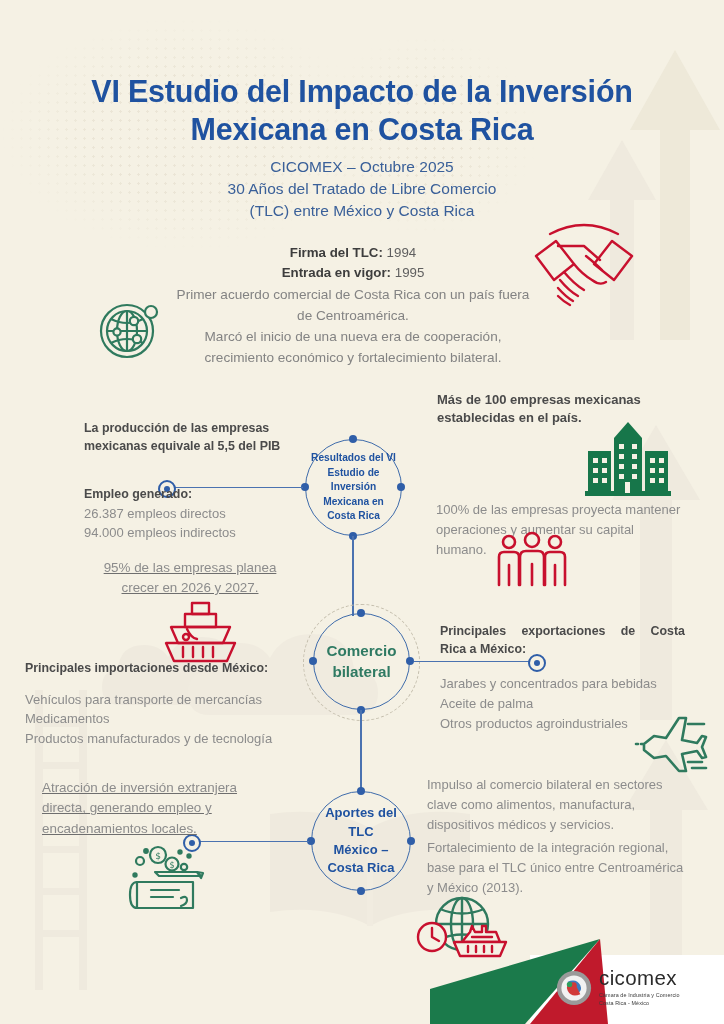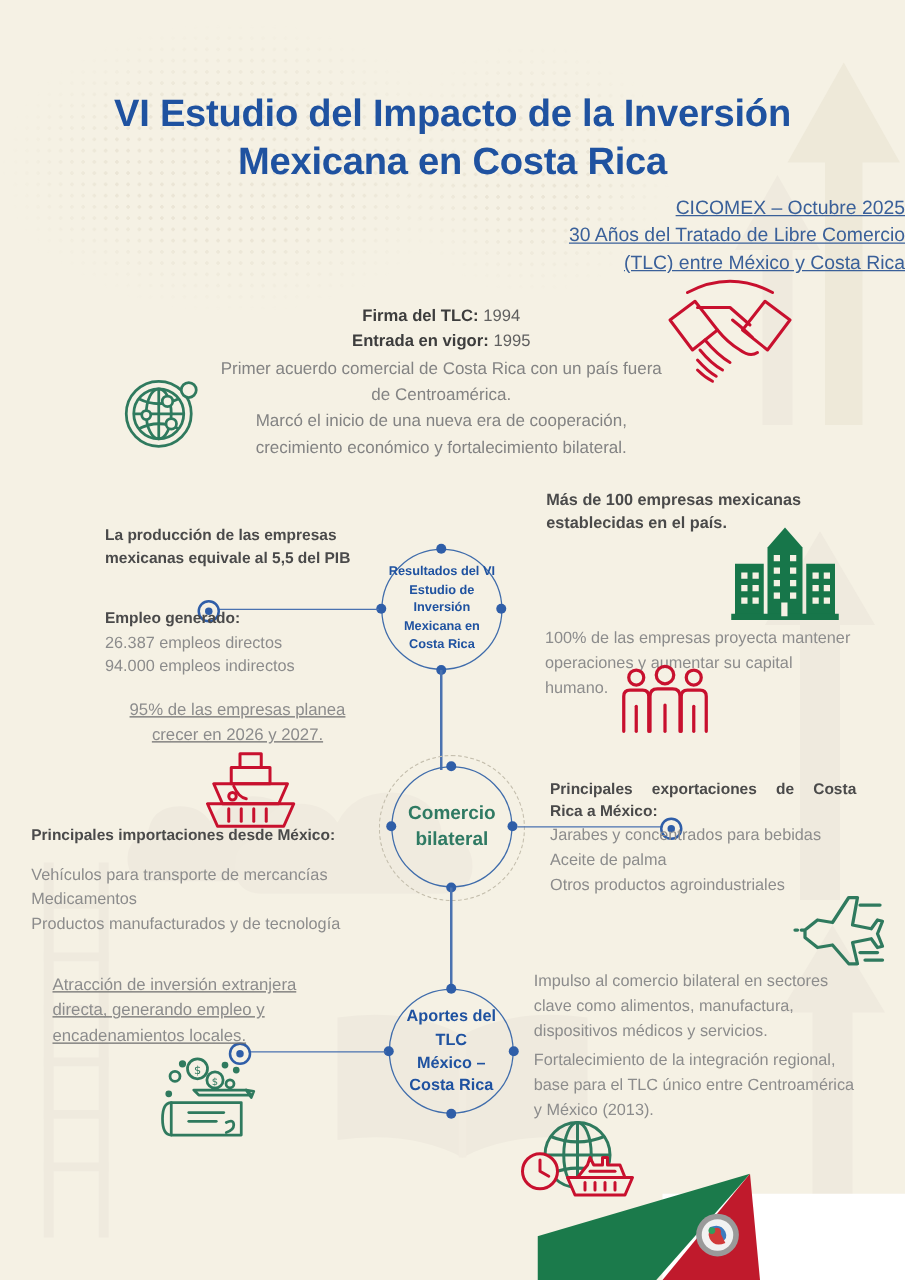--- a/index.html
+++ b/index.html
@@ -29,22 +29,22 @@
   .bg-ghost{position:absolute;pointer-events:none;opacity:1;}
 
   
   .title{
     position:absolute;left:0;right:0;top:72px;text-align:center;
     font-size:30.5px;font-weight:bold;line-height:1.26;
     color:#1f52a0;letter-spacing:-.2px;padding:0 24px;
     box-sizing:border-box;
   }
   .subtitle{
-    position:absolute;left:0;right:0;top:156px;text-align:right;
-    font-size:15.5px;line-height:1.43;color:#3a6099;text-decoration:underline;
+    position:absolute;left:0;right:0;top:156px;text-align:center;
+    font-size:15.5px;line-height:1.43;color:#3a6099;
   }
 
   
   .tlc{position:absolute;left:118px;top:243px;width:470px;text-align:center;}
   .tlc .line{font-size:13.3px;line-height:1.52;color:#5f5f5f;}
   .tlc .line b{color:#3d3d3d;}
   .tlc .para{font-size:13.6px;line-height:1.53;color:#838383;margin-top:2px;}
 
   
   .node{
@@ -323,21 +323,21 @@
       <span>Medicamentos</span><br>
       <span>Productos manufacturados y de tecnología</span>
     </div>
   </div>
 
   <div class="blk" style="left:440px;top:623px;width:245px;">
     <div class="hd">
       <span style="display:inline-block;width:100%;text-align:justify;text-align-last:justify;">Principales exportaciones de Costa</span>
       <span>Rica a México:</span>
     </div>
-    <div class="bd" style="margin-top:0;">
+    <div class="bd" style="margin-top:16px;">
       <span>Jarabes y concentrados para bebidas</span><br>
       <span>Aceite de palma</span><br>
       <span>Otros productos agroindustriales</span>
     </div>
   </div>
 
   <svg style="position:absolute;left:636px;top:714px;width:74px;height:58px;" viewBox="0 0 74 58">
     <g fill="none" stroke="#2f7a5e" stroke-width="2.6" stroke-linejoin="round" stroke-linecap="round">
       <path d="M8 30 L18 22 L30 24 L43 4 L50 4 L46 26 L61 29 L66 22 L70 23 L66 33 L70 43 L66 44 L61 37 L46 40 L50 57 L43 57 L30 42 L18 44 L8 36 Z"></path>
       <line x1="0" y1="30" x2="7" y2="30" stroke-dasharray="2 3"></line>
@@ -437,15 +437,22 @@
   </svg>
 
   <div class="logo">
     <svg class="logo-mark" viewBox="0 0 40 40">
       <circle cx="20" cy="20" r="19" fill="#9a9a9a"></circle>
       <circle cx="20" cy="20" r="14" fill="#f2f2f2"></circle>
       <path d="M13 13 q10 -4 14 4 q3 7 -4 9 q-7 2 -6 -5" fill="#3d7bbf"></path>
       <path d="M27 27 q-10 4 -14 -4 q-3 -7 4 -9 q7 -2 6 5" fill="#d13a3a"></path>
       <circle cx="15" cy="16" r="3" fill="#2f9e5e"></circle>
     </svg>
+    <div class="logo-txt">
+      <div class="logo-word">cicomex</div>
+      <div class="logo-sub">
+        <span>Cámara de Industria y Comercio</span><br>
+        <span>Costa Rica - México</span>
+      </div>
+    </div>
   </div>
 
 </div>
 
 </body></html>

